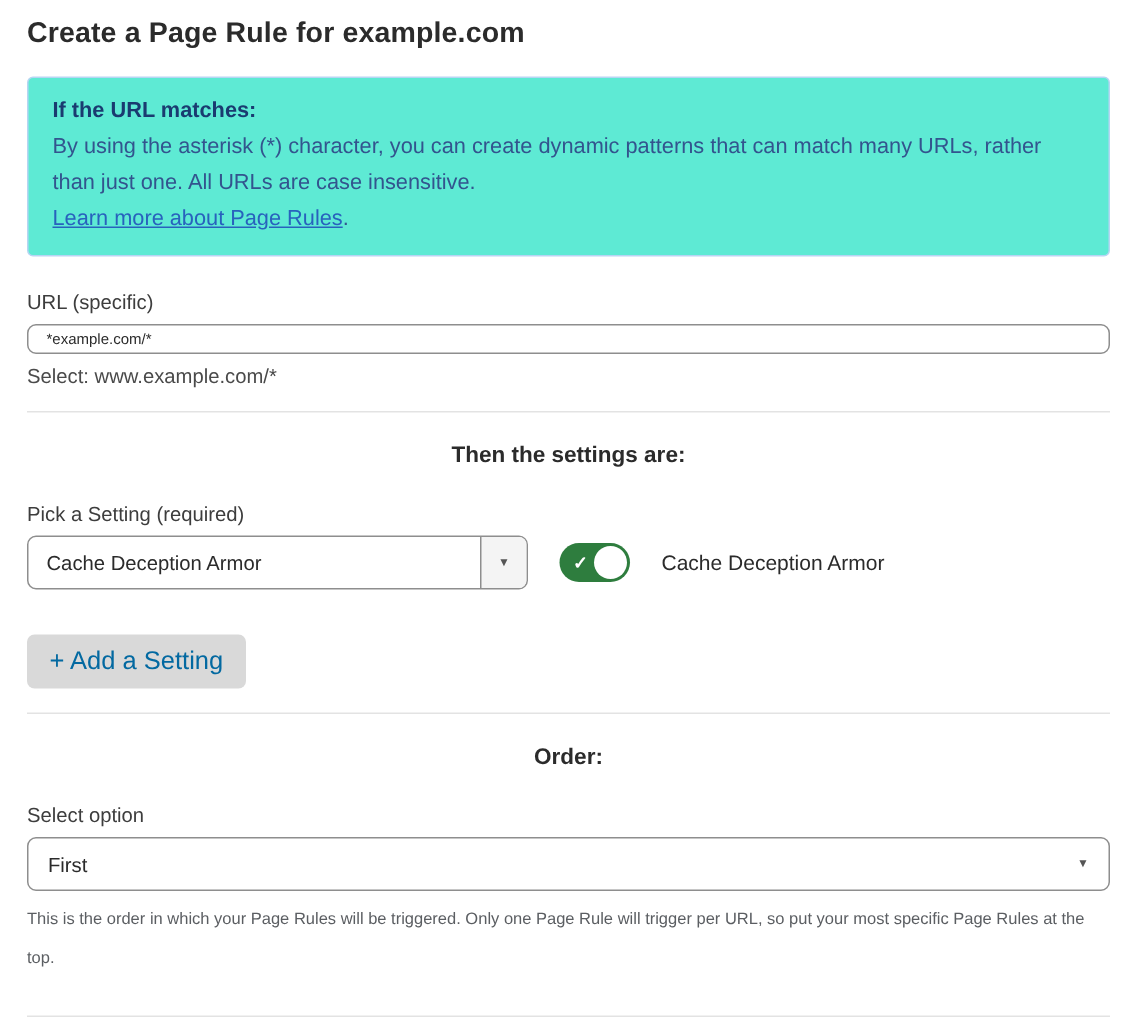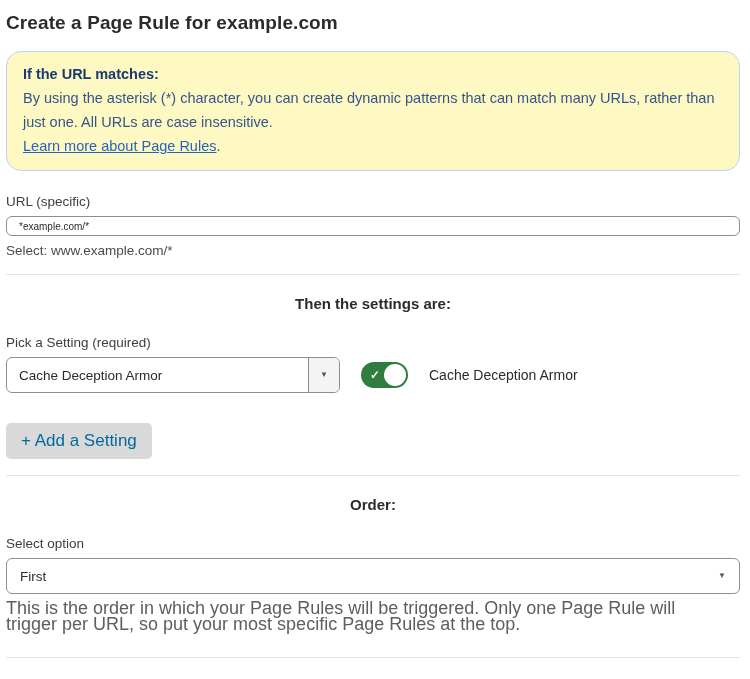--- a/index.html
+++ b/index.html
@@ -2,36 +2,36 @@
 <html><head>
 <meta charset="utf-8">
 <style>
   * { margin: 0; padding: 0; box-sizing: border-box; }
   html, body {
     width: 750px; height: 679px;
     background: #ffffff;
     font-family: "Liberation Sans", sans-serif;
     color: #2b2b2b;
   }
-  .container { padding: 8px 10px 0 6px; }
+  .container { padding: 8px 10px 0 6px; margin-left: 12px; }
 
   .page-title {
     font-size: 19px;
     font-weight: 700;
     color: #2b2b2b;
     margin-top: 4px;
     letter-spacing: .1px;
   }
 
   
   .info-box {
     margin-top: 17px;
-    background: #fef9c3;
+    background: #5eead4;
     border: 1px solid #b7d5f3;
-    border-radius: 15px;
+    border-radius: 4px;
     padding: 10px 16px 12px 16px;
     font-size: 14.5px;
     line-height: 24px;
     color: #33548e;
   }
   .info-heading { font-weight: 700; color: #1a3b70; }
   .info-link-line { }
   .info-link {
     color: #2862bd;
     text-decoration: underline;
@@ -182,22 +182,22 @@
     display: flex;
     align-items: center;
     justify-content: space-between;
     padding: 0 13px;
     font-size: 13.5px;
     color: #2b2b2b;
     cursor: pointer;
   }
   .order-hint {
     margin-top: 6px;
-    font-size: 18px;
-    line-height: 16px;
+    font-size: 11px;
+    line-height: 26px;
     color: #5b5e62;
     max-width: 720px;
   }
 
   .divider-bottom { margin-top: 25px; }
 </style>
 </head>
 <body>
 
 <div class="container">

